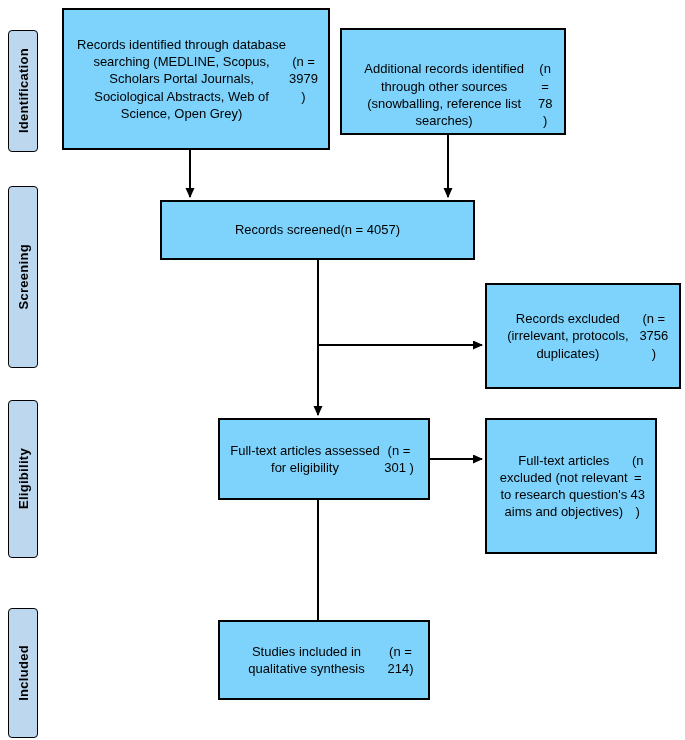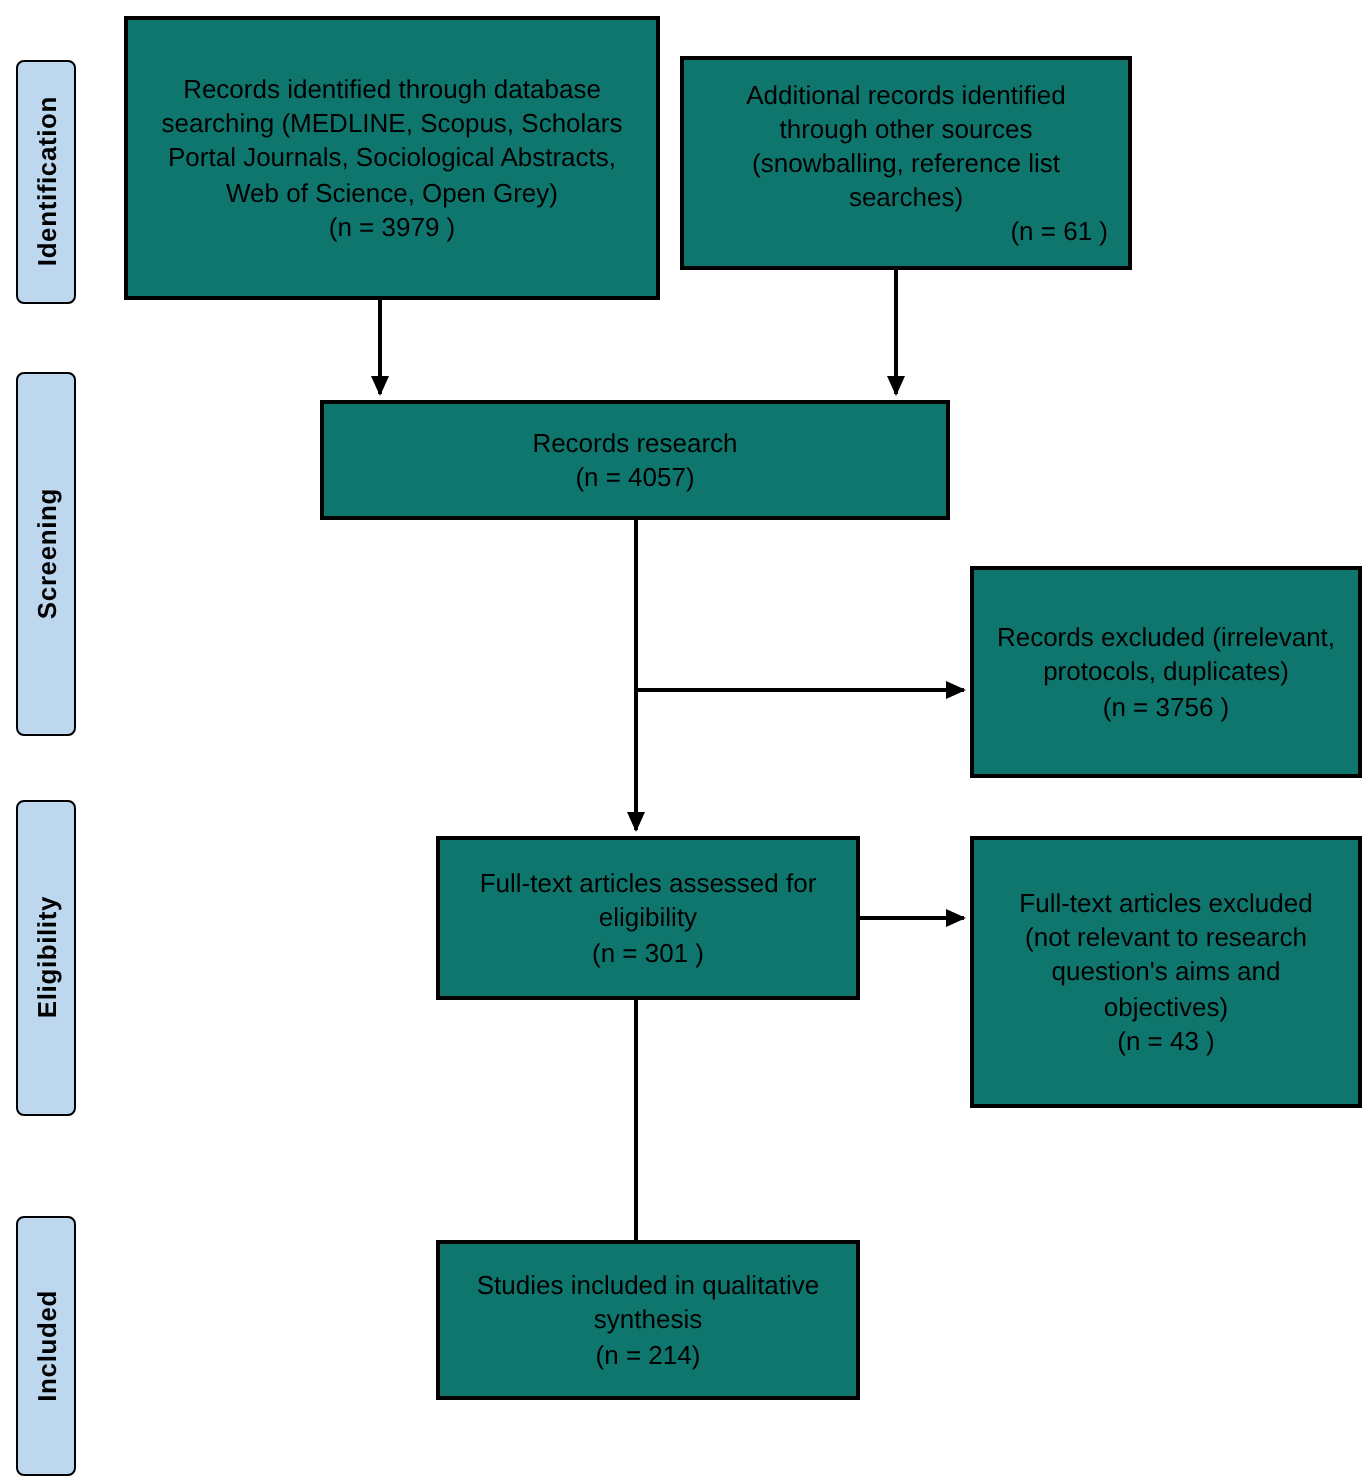--- a/index.html
+++ b/index.html
@@ -33,25 +33,24 @@
   .stage span {
     writing-mode: vertical-rl;
     transform: rotate(180deg);
     font-weight: bold;
     font-size: 13px;
     letter-spacing: 0.3px;
     white-space: nowrap;
   }
   .flowbox {
     position: absolute;
-    background: #0f766e;
+    background: #7dd3fc;
     border: 2px solid #000;
     box-sizing: border-box;
     display: flex;
-    flex-direction: column;
     align-items: center;
     justify-content: center;
     text-align: center;
     font-size: 13px;
     line-height: 1.32;
     padding: 4px 10px;
   }
   .flowbox .txt { display: block; }
   .flowbox .cnt { display: block; }
 
@@ -60,21 +59,21 @@
   #stage-screening      { top: 186px; height: 182px; }
   #stage-eligibility    { top: 400px; height: 158px; }
   #stage-included       { top: 608px; height: 130px; }
 
   
   #box-database  { left: 62px;  top: 8px;   width: 268px; height: 142px; }
   #box-other     { left: 340px; top: 28px;  width: 226px; height: 107px; align-items: flex-end; }
   #box-screened  { left: 160px; top: 200px; width: 315px; height: 60px; }
   #box-excluded  { left: 485px; top: 283px; width: 196px; height: 106px; }
   #box-assessed  { left: 218px; top: 418px; width: 212px; height: 82px; }
-  #box-ftexcl    { left: 485px; top: 418px; width: 196px; height: 136px; }
+  #box-ftexcl    { left: 485px; top: 418px; width: 172px; height: 136px; }
   #box-included  { left: 218px; top: 620px; width: 212px; height: 80px; }
 </style>
 </head>
 <body>
 
 <div class="canvas">
 
   <svg class="arrows" viewBox="0 0 685 740">
     <defs>
       <marker id="ah" markerWidth="11" markerHeight="10" refX="9" refY="4.5" orient="auto" markerUnits="userSpaceOnUse">
@@ -108,25 +107,25 @@
     <span>Included</span>
   </div>
 
   <div class="flowbox" id="box-database">
     <span class="txt">Records identified through database searching (MEDLINE, Scopus, Scholars Portal Journals, Sociological Abstracts, Web of Science, Open Grey)</span>
     <span class="cnt">(n = 3979 )</span>
   </div>
 
   <div class="flowbox" id="box-other">
     <span class="txt">Additional records identified through other sources (snowballing, reference list searches)</span>
-    <span class="cnt">(n = 61 )</span>
+    <span class="cnt">(n = 78 )</span>
   </div>
 
   <div class="flowbox" id="box-screened">
-    <span class="txt">Records research</span>
+    <span class="txt">Records screened</span>
     <span class="cnt">(n = 4057)</span>
   </div>
 
   <div class="flowbox" id="box-excluded">
     <span class="txt">Records excluded (irrelevant, protocols, duplicates)</span>
     <span class="cnt">(n = 3756 )</span>
   </div>
 
   <div class="flowbox" id="box-assessed">
     <span class="txt">Full-text articles assessed for eligibility</span>

